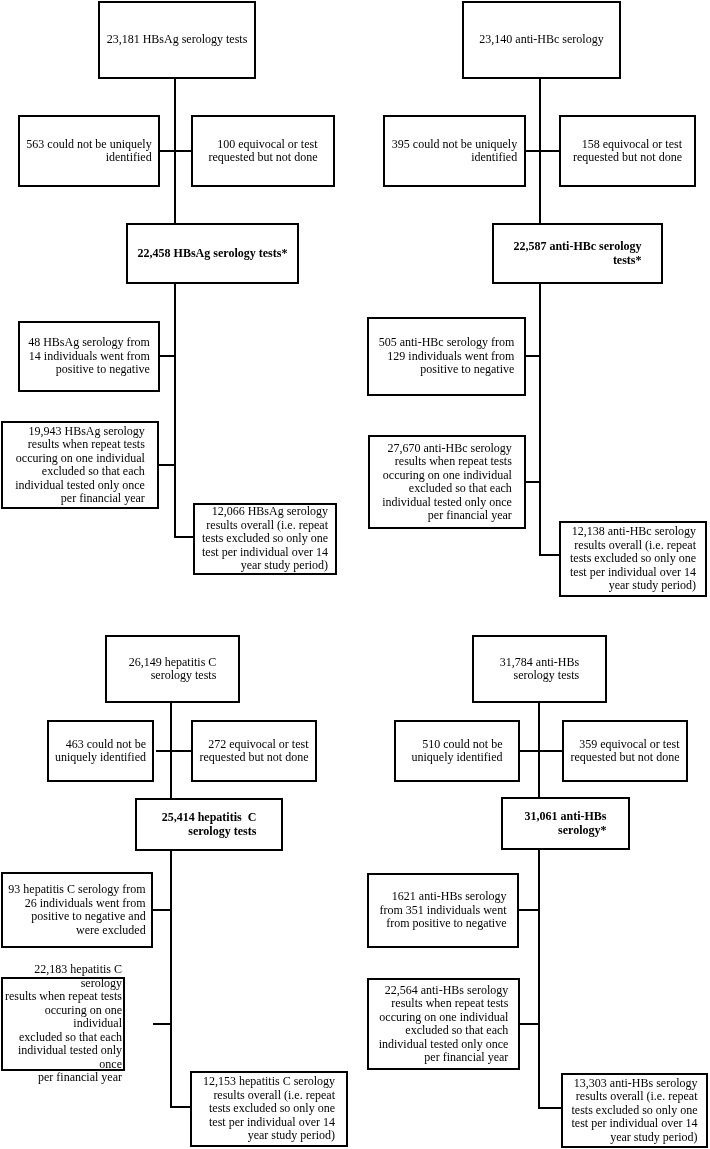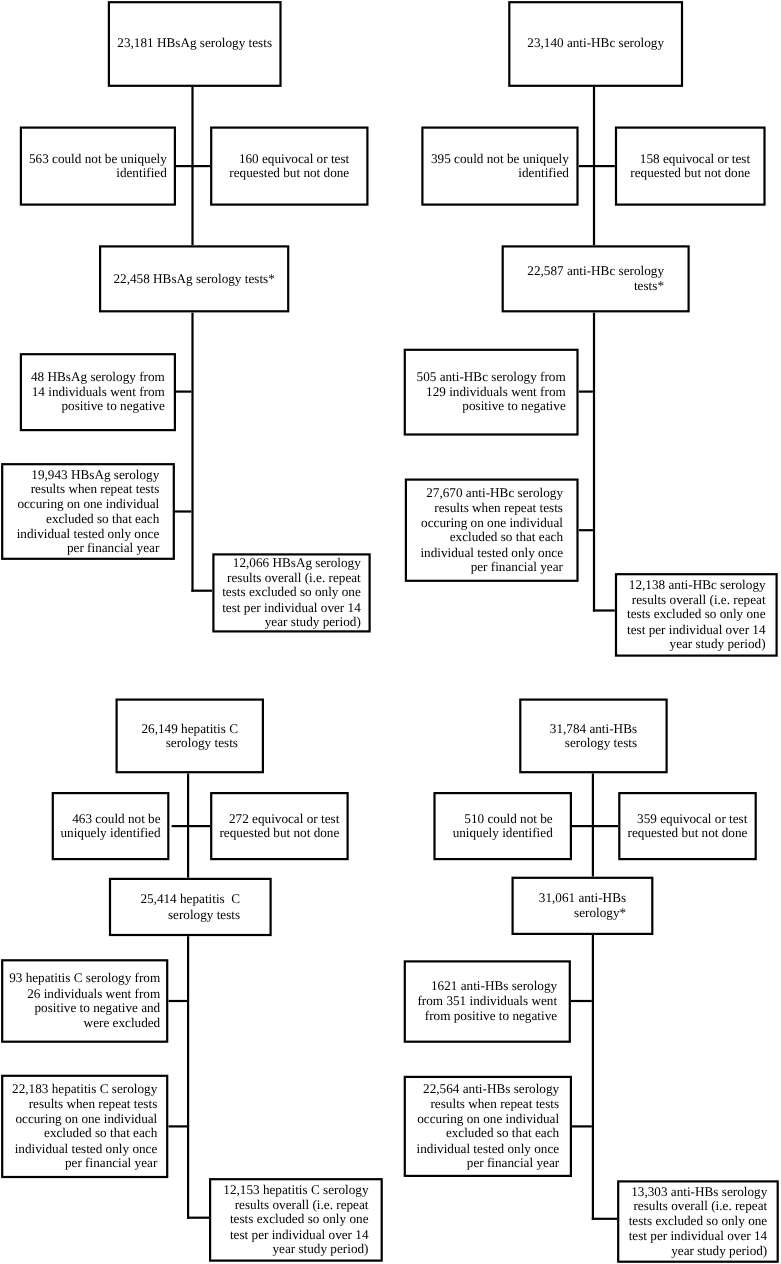--- a/index.html
+++ b/index.html
@@ -19,39 +19,39 @@
     background: #ffffff;
     display: flex;
     align-items: center;
     justify-content: center;
     text-align: right;
     font-size: 12px;
     line-height: 13.5px;
     white-space: pre-wrap;
     padding: 1px;
   }
-  .fbox.bold { font-weight: normal; }
+  .fbox.bold { font-weight: bold; margin-left: 36px; }
   .line { position: absolute; background: #000000; }
 </style>
 </head>
 <body>
 
 <div class="canvas">
 
   <div class="line" style="left:174px;top:79px;width:2px;height:144px"></div>
   <div class="line" style="left:160px;top:150px;width:31px;height:2px"></div>
   <div class="line" style="left:174px;top:284px;width:2px;height:254px"></div>
   <div class="line" style="left:160px;top:355px;width:14px;height:2px"></div>
   <div class="line" style="left:159px;top:464px;width:15px;height:2px"></div>
   <div class="line" style="left:174px;top:536px;width:19px;height:2px"></div>
 
   <div class="fbox" style="left:98px;top:1px;width:158px;height:78px">23,181 HBsAg serology tests</div>
   <div class="fbox" style="left:18px;top:115px;width:142px;height:72px">563 could not be uniquely
 identified</div>
-  <div class="fbox" style="left:191px;top:115px;width:144px;height:72px">160 equivocal or test
+  <div class="fbox" style="left:191px;top:115px;width:144px;height:72px">100 equivocal or test
 requested but not done</div>
   <div class="fbox bold" style="left:90px;top:223px;width:173px;height:61px">22,458 HBsAg serology tests*</div>
   <div class="fbox" style="left:18px;top:321px;width:142px;height:71px">48 HBsAg serology from
 14 individuals went from
 positive to negative</div>
   <div class="fbox" style="left:1px;top:421px;width:158px;height:88px">19,943 HBsAg serology
 results when repeat tests
 occuring on one individual
 excluded so that each
 individual tested only once
@@ -103,21 +103,21 @@
   <div class="fbox" style="left:47px;top:720px;width:107px;height:62px">463 could not be
 uniquely identified</div>
   <div class="fbox" style="left:191px;top:720px;width:126px;height:62px">272 equivocal or test
 requested but not done</div>
   <div class="fbox bold" style="left:99px;top:798px;width:148px;height:53px">25,414 hepatitis  C
 serology tests</div>
   <div class="fbox" style="left:1px;top:872px;width:152px;height:76px">93 hepatitis C serology from
 26 individuals went from
 positive to negative and
 were excluded</div>
-  <div class="fbox" style="left:1px;top:977px;width:152px;height:94px">22,183 hepatitis C serology
+  <div class="fbox" style="left:1px;top:977px;width:124px;height:94px">22,183 hepatitis C serology
 results when repeat tests
 occuring on one individual
 excluded so that each
 individual tested only once
 per financial year</div>
   <div class="fbox" style="left:190px;top:1071px;width:158px;height:76px">12,153 hepatitis C serology
 results overall (i.e. repeat
 tests excluded so only one
 test per individual over 14
 year study period)</div>

